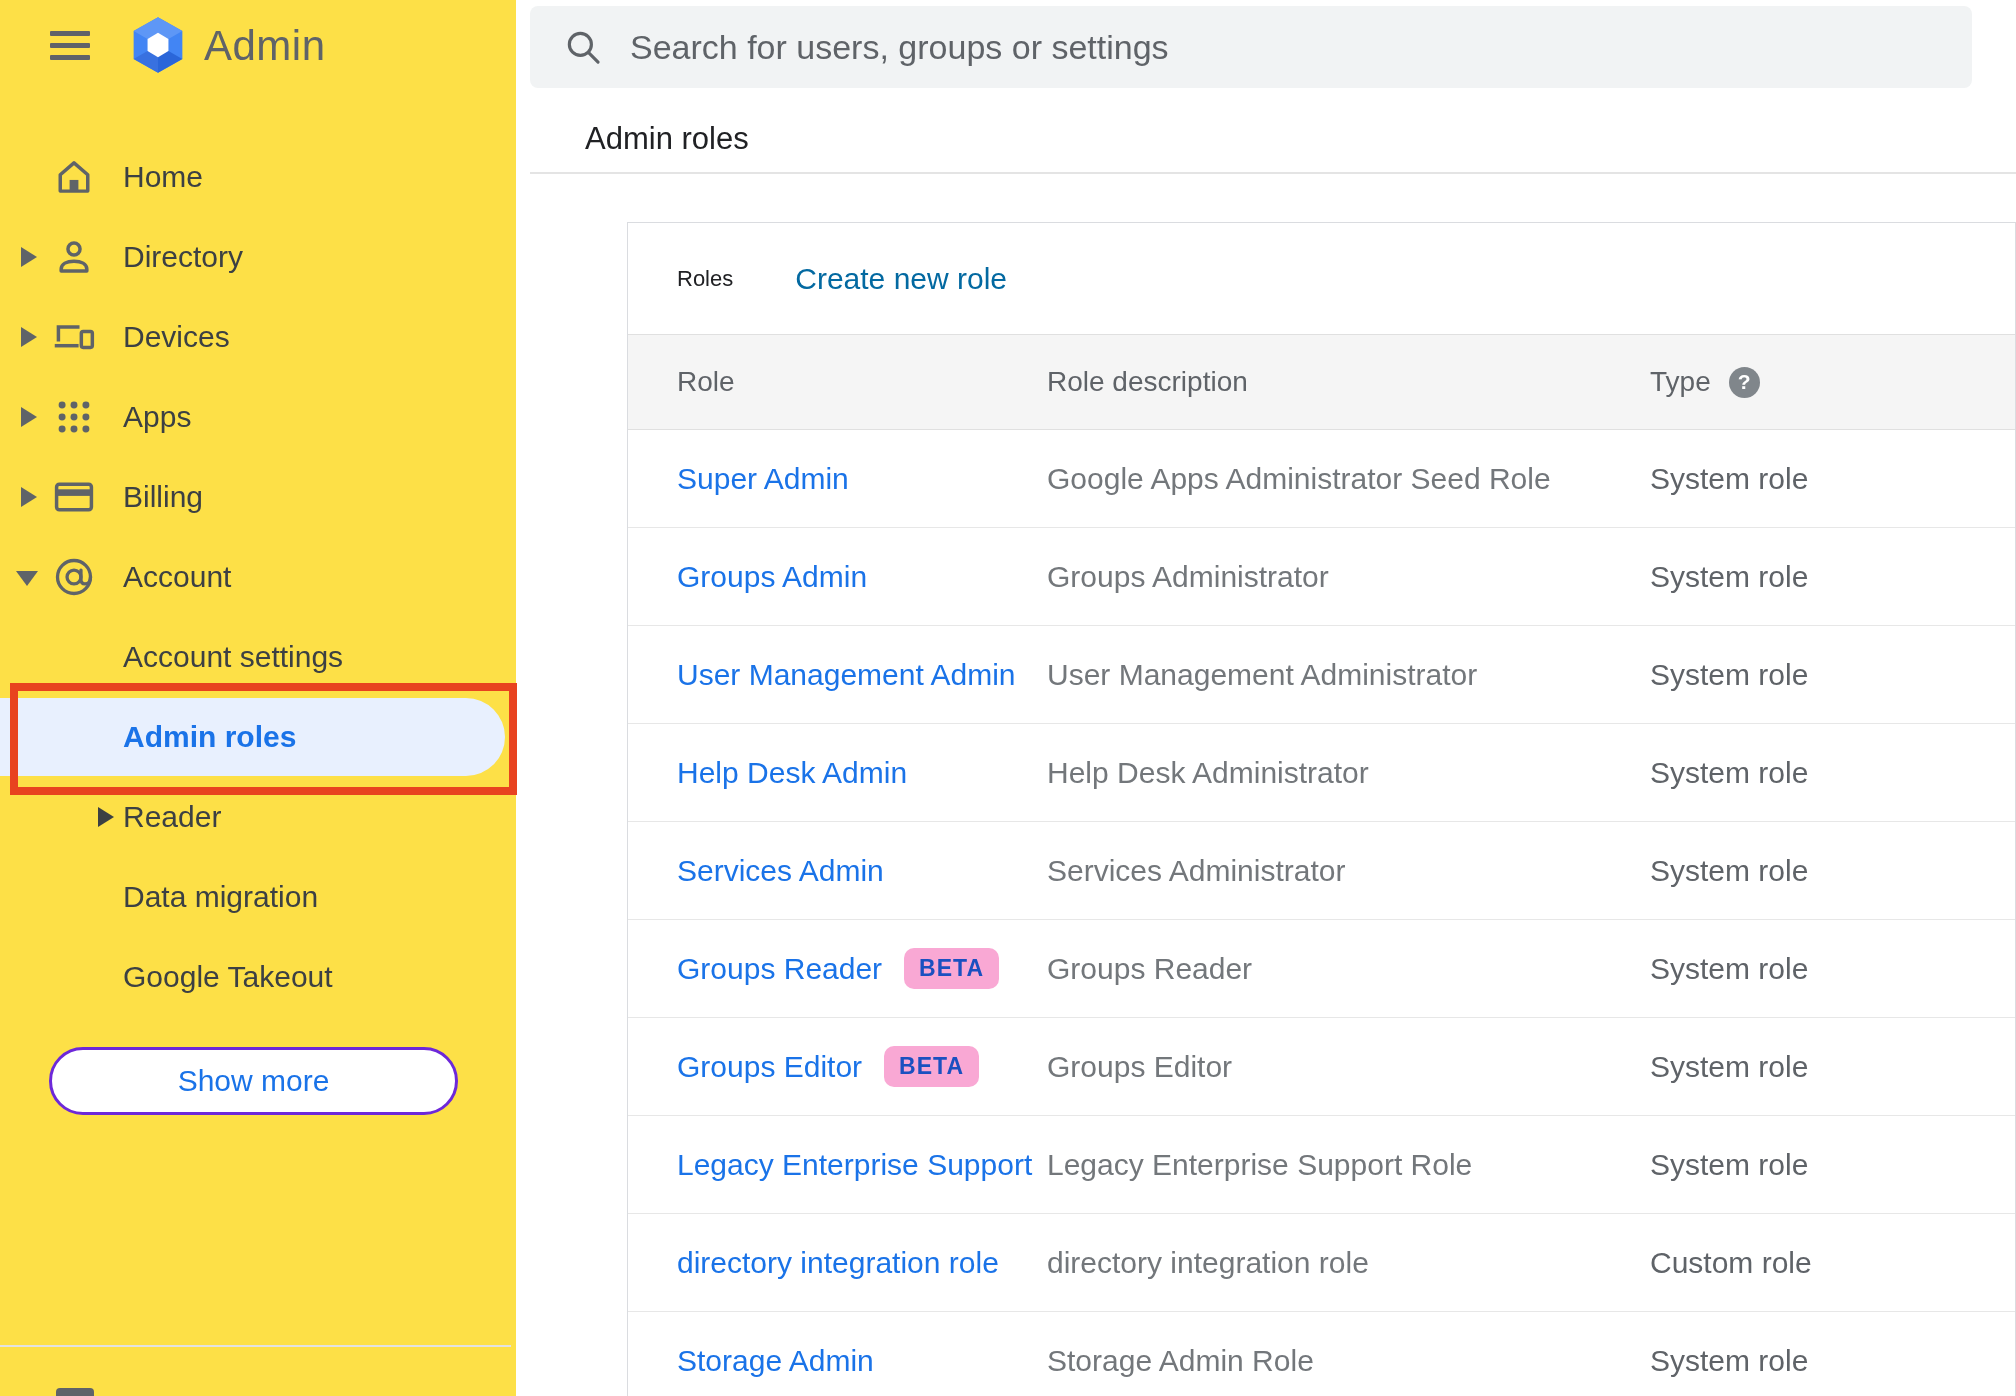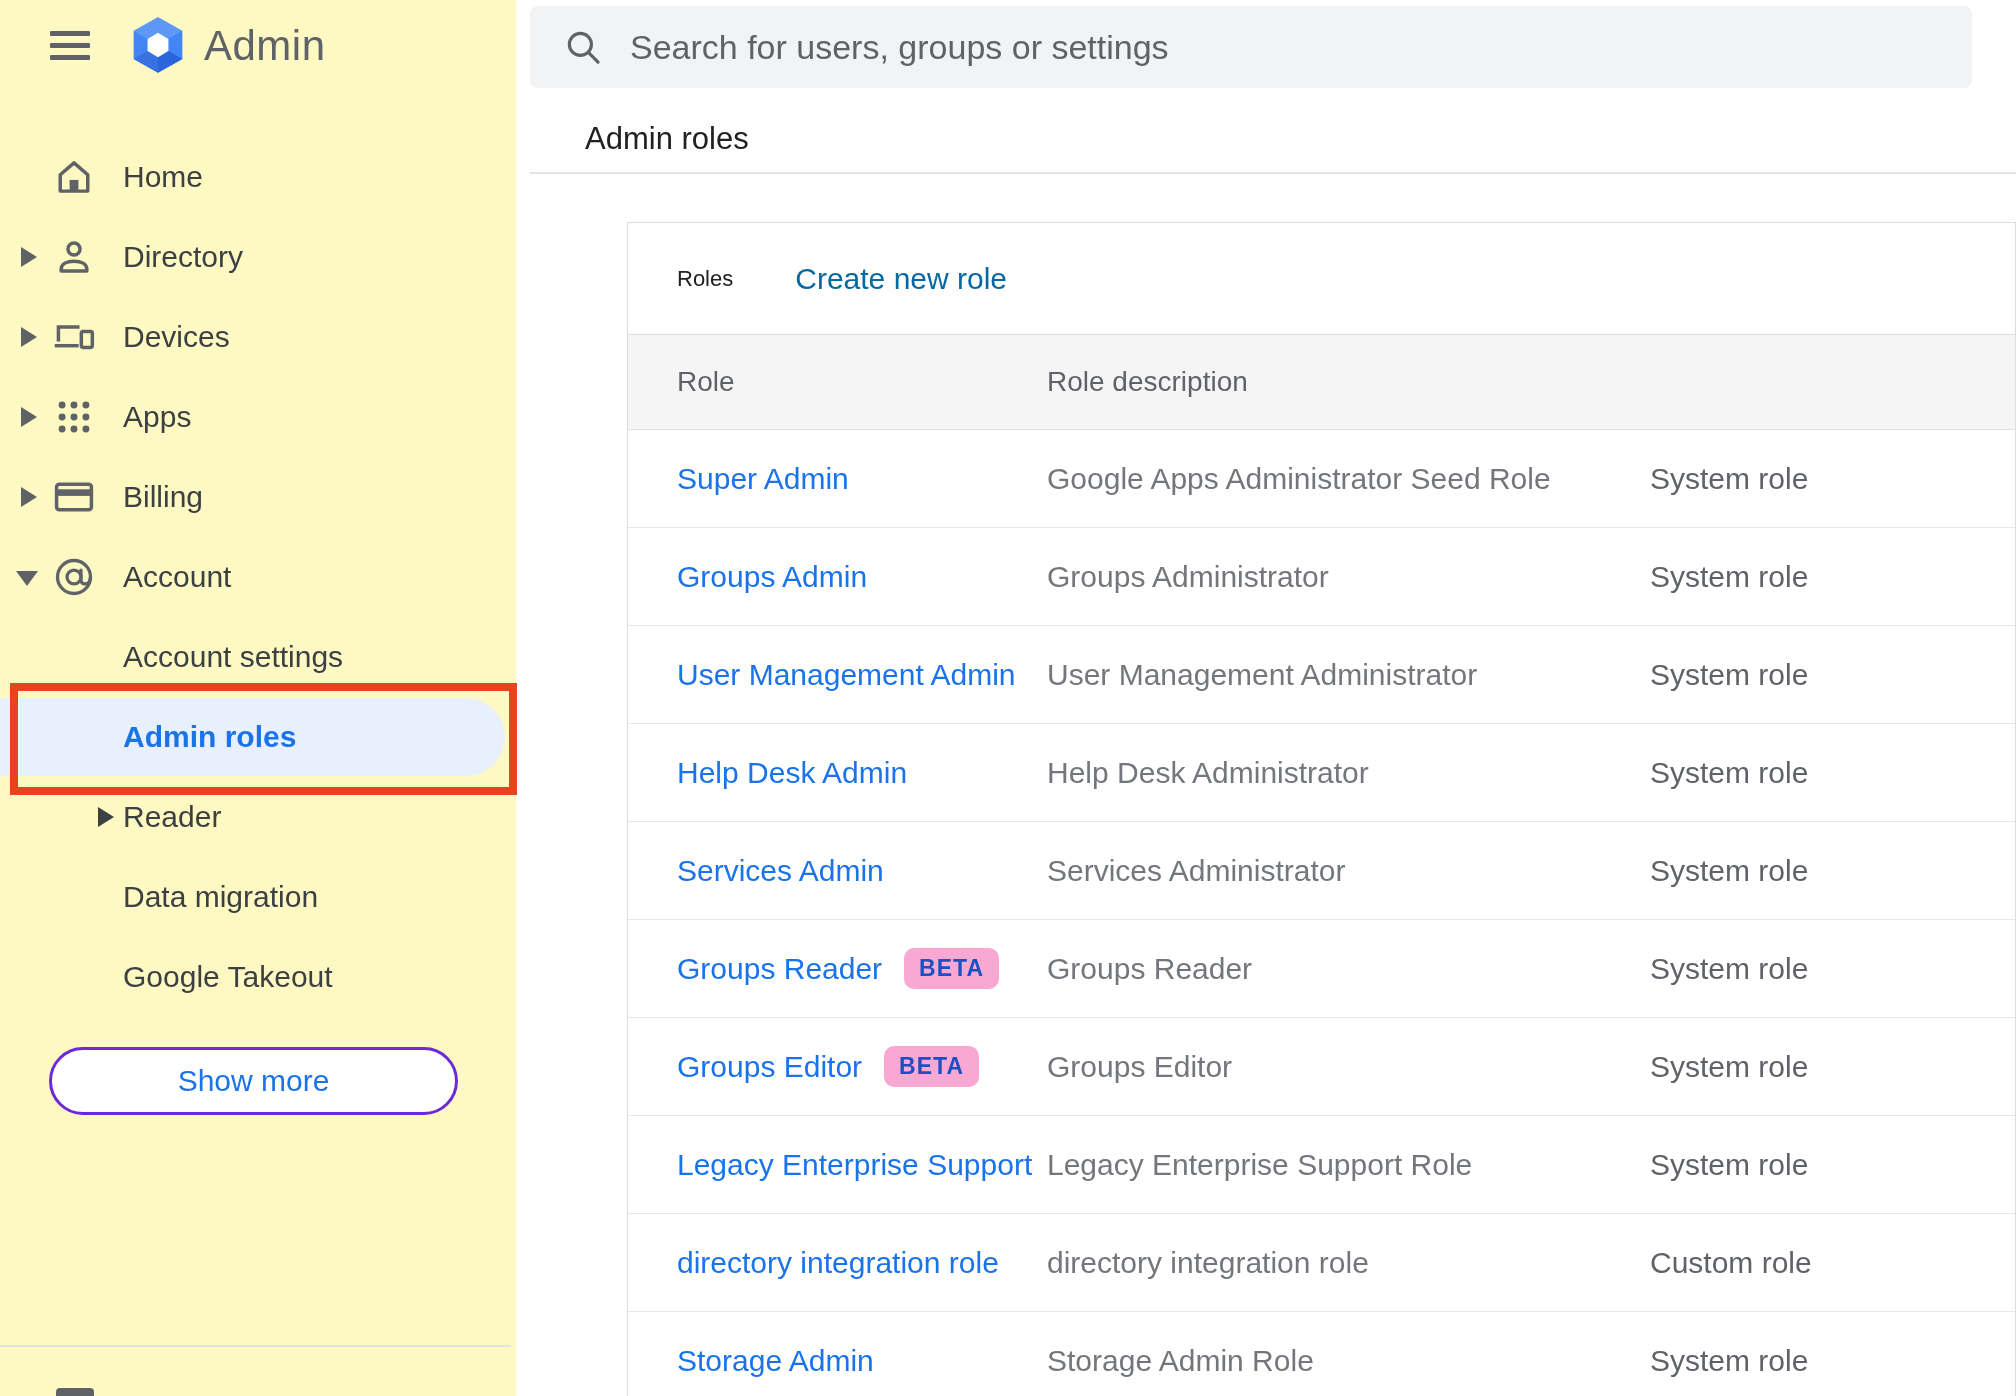--- a/index.html
+++ b/index.html
@@ -1,21 +1,21 @@
 <!DOCTYPE html>
 <html><head>
 <meta charset="utf-8">
 <style>
   * { margin:0; padding:0; box-sizing:border-box; }
   html,body { width:2016px; height:1396px; background:#fff; overflow:hidden;
               font-family:"Liberation Sans", sans-serif; }
   body { position:relative; }
 
   
-  .sidebar { position:absolute; left:0; top:0; width:516px; height:1396px; background:#fef9c3; }
+  .sidebar { position:absolute; left:0; top:0; width:516px; height:1396px; background:#fde047; }
   .sb-header { position:absolute; left:0; top:0; width:516px; height:100px; }
   .hamburger { position:absolute; left:50px; top:31px; width:40px; height:30px; cursor:pointer; }
   .hamburger span { display:block; width:40px; height:5px; background:#5f6368; border-radius:1px; margin-bottom:7px; }
   .logo-mark { position:absolute; left:126px; top:16px; }
   .logo-text { position:absolute; left:204px; top:22px; font-size:42px; color:#5f6368; letter-spacing:0.5px; }
 
   .nav { position:absolute; left:0; top:137px; width:516px; }
   .nav-item { position:relative; height:80px; width:516px; cursor:pointer;padding-left:20px; }
   .nav-item .expander { position:absolute; left:21px; top:30px; width:0; height:0;
     border-left:16px solid #5f6368; border-top:10px solid transparent; border-bottom:10px solid transparent; }
@@ -209,20 +209,24 @@
 
   <div class="roles-card">
     <div class="card-header">
       <span class="card-title">Roles</span>
       <a class="create-link">Create new role</a>
     </div>
 
     <div class="thead">
       <span class="th">Role</span>
       <span class="th">Role description</span>
+      <span class="th">
+        <span>Type</span>
+        <span class="help-icon">?</span>
+      </span>
     </div>
 
     <div id="table-rows">
         <div class="t-row">
           <div class="role-cell">
             <a class="role-link">Super Admin</a>
           </div>
           <div class="role-desc">Google Apps Administrator Seed Role</div>
           <div class="role-type">System role</div>
         </div>

